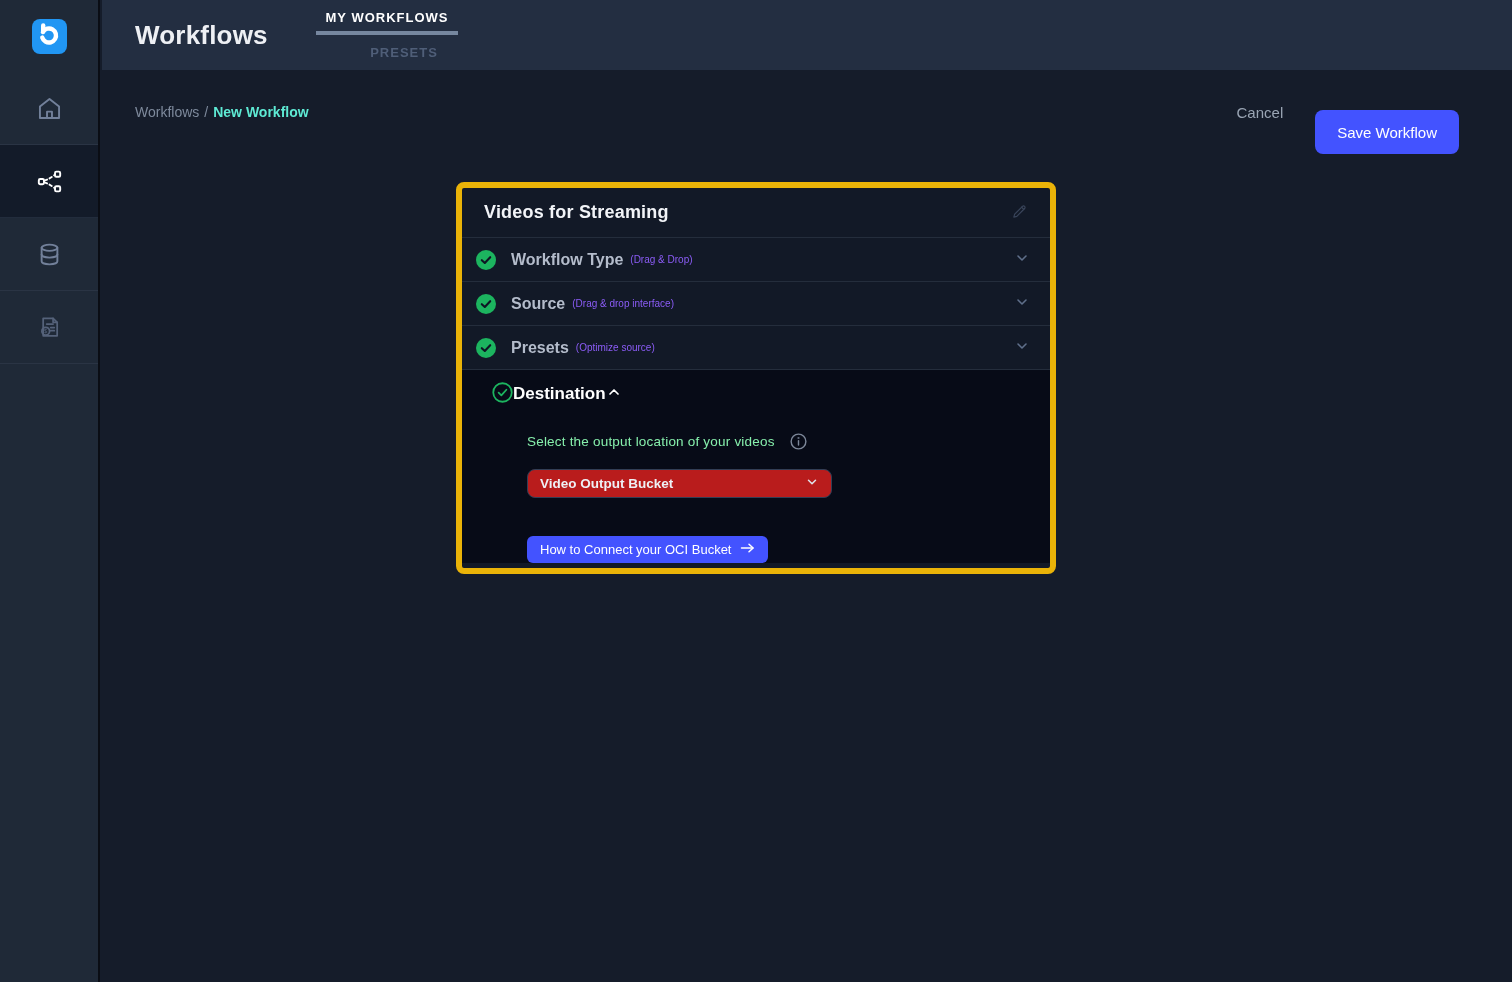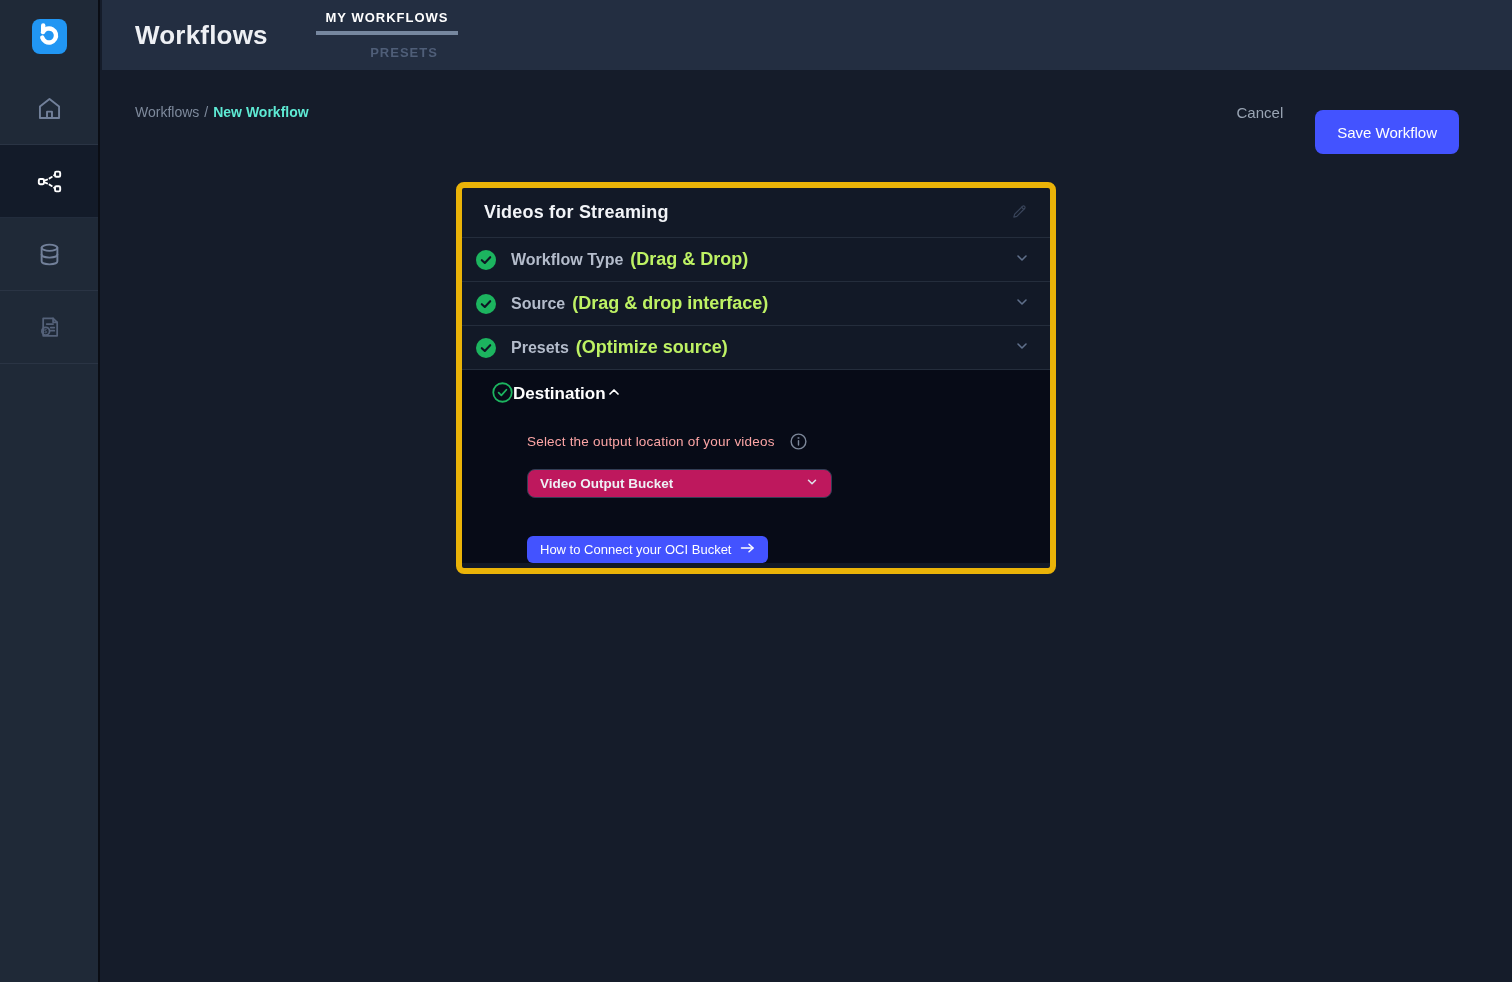--- a/index.html
+++ b/index.html
@@ -84,36 +84,36 @@
   }
   .card-title { font-size:18px; font-weight:700; color:#f2f4f8; letter-spacing:0.2px; }
   .edit-btn { background:none; border:none; cursor:pointer; padding:0; display:flex; }
 
   .section-row {
     height:44px; display:flex; align-items:center; padding:0 20px 0 14px;
     border-bottom:1px solid #242d3c; cursor:pointer;
   }
   .section-row .check { margin-right:15px; display:flex; }
   .section-label { font-size:16px; font-weight:700; color:#b4bccb; }
-  .section-sublabel { font-size:18px; color:#bef264; margin-left:7px;font-weight:bold; }
+  .section-sublabel { font-size:10px; color:#8b5cf6; margin-left:7px; }
   .section-row .spacer { flex:1; }
 
   .dest-section { background:#070b17;padding-left:16px; }
   .dest-header {
     height:48px; display:flex; align-items:center; padding:0 20px 0 14px; cursor:pointer;
   }
   .dest-header .section-label { color:#ffffff; font-size:17px; }
   .dest-body { padding:14px 0 0 49px; }
   .field-label-row { display:flex; align-items:center; gap:14px; }
-  .field-label { font-size:13.5px; color:#fca5a5; letter-spacing:0.2px; }
+  .field-label { font-size:13.5px; color:#86efac; letter-spacing:0.2px; }
   .info-btn { background:none; border:none; padding:0; cursor:pointer; display:flex; }
 
   .select-box {
     margin-top:18px; width:305px; height:29px; border:1px solid #323e55;
-    border-radius:8px; background:#be185d; display:flex; align-items:center;
+    border-radius:8px; background:#b91c1c; display:flex; align-items:center;
     justify-content:space-between; padding:0 12px; cursor:pointer;
   }
   .select-value { font-size:13.5px; font-weight:600; color:#eef0f5; }
 
   .help-btn {
     margin-top:38px; height:27px; padding:0 13px; border:none; border-radius:6px;
     background:#4353ff; color:#ffffff; font-size:13px; font-family:inherit;
     display:flex; align-items:center; gap:9px; cursor:pointer;
   }
 </style>

